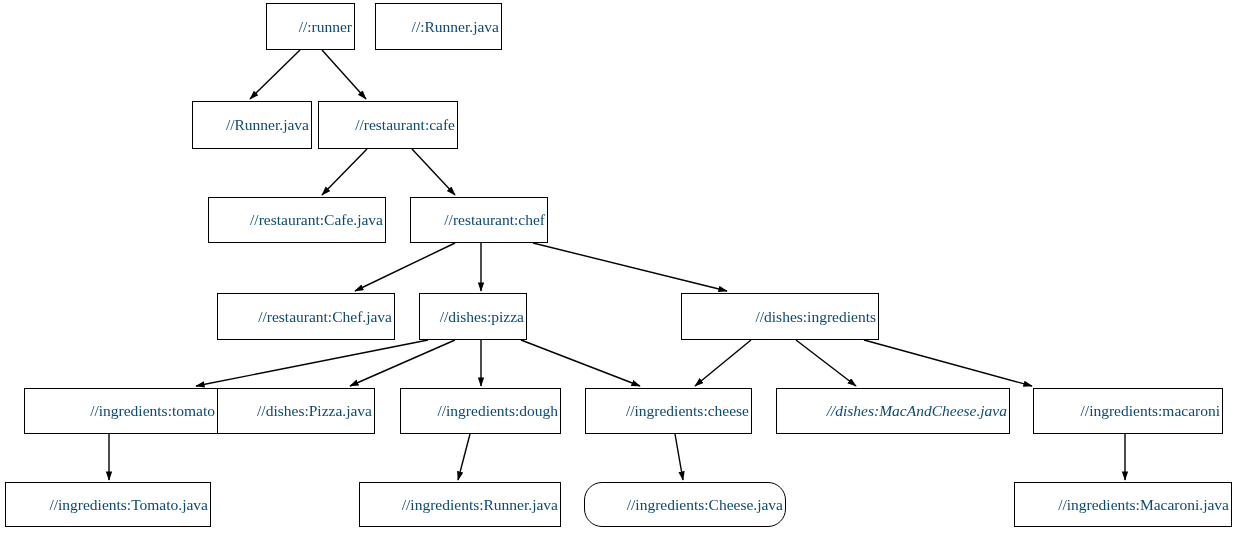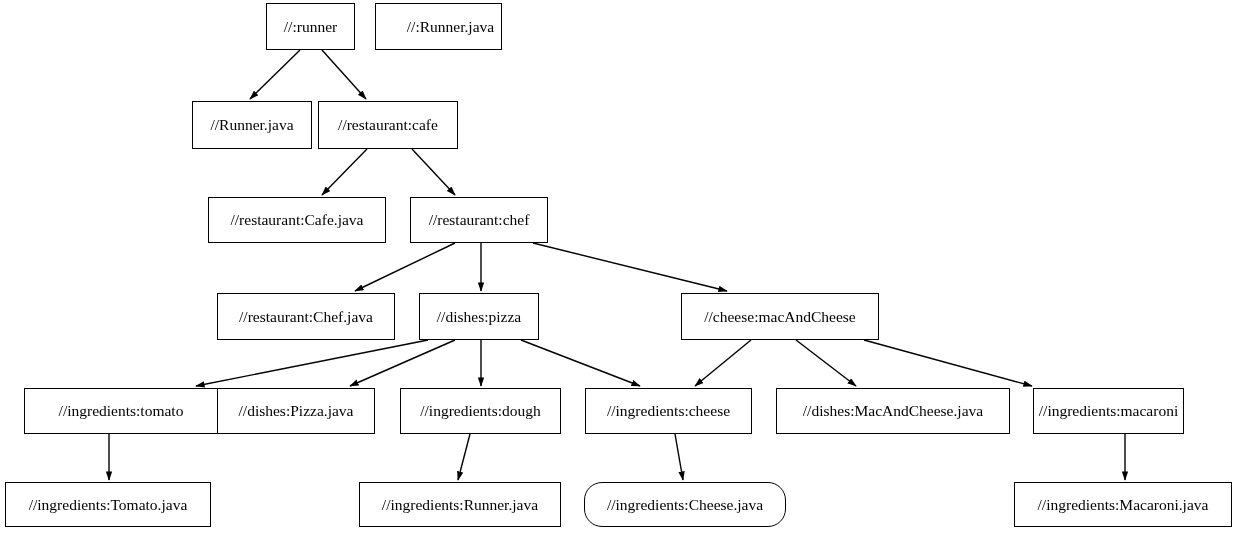--- a/index.html
+++ b/index.html
@@ -25,24 +25,24 @@
     height: 539px;
     pointer-events: none;
   }
   .graph-node {
     position: absolute;
     box-sizing: border-box;
     border: 1px solid #000000;
     background: #ffffff;
     display: flex;
     align-items: center;
-    justify-content: center;
+    justify-content: flex-end;
     font-size: 15.5px;
     line-height: 1;
-    color: #000000;
+    color: #0c4a6e;
     white-space: nowrap;
     letter-spacing: 0px;
   }
   .graph-node .node-label {
     display: block;
     padding: 0 2px;
     transform: translateY(-0.5px);
   }
 </style>
 </head>
@@ -93,42 +93,42 @@
       </div>
       <div class="graph-node" style="left: 208px; top: 197px; width: 178px; height: 46px; border-color: rgb(0, 0, 0); background: rgb(255, 255, 255);">
         <span class="node-label">//restaurant:Cafe.java</span>
       </div>
       <div class="graph-node" style="left: 410px; top: 197px; width: 138px; height: 46px; border-color: rgb(0, 0, 0); background: rgb(255, 255, 255);">
         <span class="node-label">//restaurant:chef</span>
       </div>
       <div class="graph-node" style="left: 217px; top: 293px; width: 178px; height: 47px; border-color: rgb(0, 0, 0); background: rgb(255, 255, 255);">
         <span class="node-label">//restaurant:Chef.java</span>
       </div>
-      <div class="graph-node" style="left: 419px; top: 293px; width: 120px; height: 47px; border-color: rgb(0, 0, 0); background: rgb(255, 255, 255); font-family: Liberation Serif, serif;">
+      <div class="graph-node" style="left: 419px; top: 293px; width: 108px; height: 47px; border-color: rgb(0, 0, 0); background: rgb(255, 255, 255); font-family: Liberation Serif, serif;">
         <span class="node-label">//dishes:pizza</span>
       </div>
       <div class="graph-node" style="left: 681px; top: 293px; width: 198px; height: 47px; border-color: rgb(0, 0, 0); background: rgb(255, 255, 255);">
-        <span class="node-label">//cheese:macAndCheese</span>
+        <span class="node-label">//dishes:ingredients</span>
       </div>
       <div class="graph-node" style="left: 24px; top: 388px; width: 194px; height: 46px; border-color: rgb(0, 0, 0); background: rgb(255, 255, 255);">
         <span class="node-label">//ingredients:tomato</span>
       </div>
       <div class="graph-node" style="left: 217px; top: 388px; width: 158px; height: 46px; border-color: rgb(0, 0, 0); background: rgb(255, 255, 255);">
         <span class="node-label">//dishes:Pizza.java</span>
       </div>
       <div class="graph-node" style="left: 400px; top: 388px; width: 161px; height: 46px; border-color: rgb(0, 0, 0); background: rgb(255, 255, 255);">
         <span class="node-label">//ingredients:dough</span>
       </div>
       <div class="graph-node" style="left: 585px; top: 388px; width: 167px; height: 46px; border-color: rgb(0, 0, 0); background: rgb(255, 255, 255);">
         <span class="node-label">//ingredients:cheese</span>
       </div>
-      <div class="graph-node" style="left: 776px; top: 388px; width: 234px; height: 46px; border-color: rgb(0, 0, 0); background: rgb(255, 255, 255);">
+      <div class="graph-node" style="left: 776px; top: 388px; width: 234px; height: 46px; border-color: rgb(0, 0, 0); background: rgb(255, 255, 255); font-style: italic;">
         <span class="node-label">//dishes:MacAndCheese.java</span>
       </div>
-      <div class="graph-node" style="left: 1033px; top: 388px; width: 151px; height: 46px; border-color: rgb(0, 0, 0); background: rgb(255, 255, 255);">
+      <div class="graph-node" style="left: 1033px; top: 388px; width: 190px; height: 46px; border-color: rgb(0, 0, 0); background: rgb(255, 255, 255);">
         <span class="node-label">//ingredients:macaroni</span>
       </div>
       <div class="graph-node" style="left: 5px; top: 482px; width: 206px; height: 45px; border-color: rgb(0, 0, 0); background: rgb(255, 255, 255);">
         <span class="node-label">//ingredients:Tomato.java</span>
       </div>
       <div class="graph-node" style="left: 359px; top: 482px; width: 202px; height: 45px; border-color: rgb(0, 0, 0); background: rgb(255, 255, 255);">
         <span class="node-label">//ingredients:Runner.java</span>
       </div>
       <div class="graph-node" style="left: 584px; top: 482px; width: 202px; height: 45px; border-color: rgb(0, 0, 0); background: rgb(255, 255, 255); border-radius: 18px;">
         <span class="node-label">//ingredients:Cheese.java</span>

